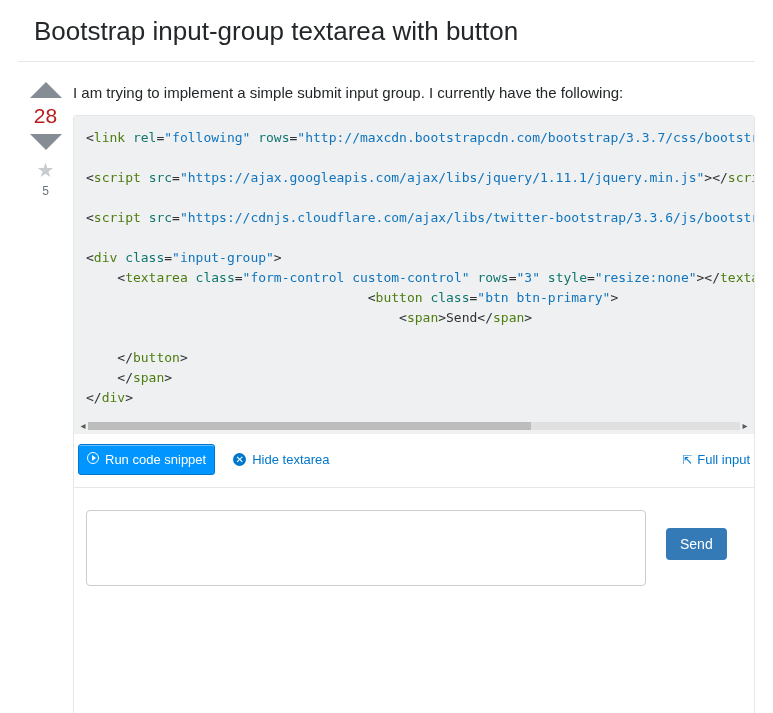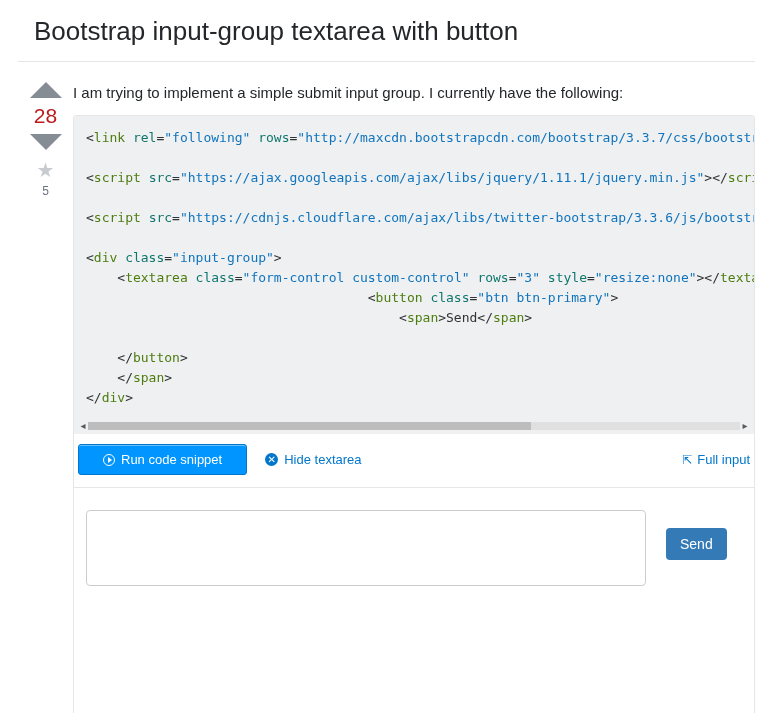--- a/index.html
+++ b/index.html
@@ -121,24 +121,24 @@
     display: flex;
     align-items: center;
     padding: 10px 4px 12px 4px;
     background: #fff;
   }
   .run-btn {
     background: #0095ff;
     color: #fff;
     border: 1px solid #07c;
     border-radius: 3px;
-    padding: 7px 24px;
+    padding: 7px 8px;
     font-size: 13px;
     display: inline-flex;
-    align-items: center;
+    align-items: flex-start;
     cursor: pointer;
     box-shadow: inset 0 1px 0 #66bfff;
   }
   .run-btn .runicon {
     width: 12px; height: 12px; border: 1.5px solid #fff; border-radius: 50%;
     margin-right: 6px; display: inline-flex; align-items: center; justify-content: center;
   }
   .run-btn .runicon::after {
     content: '';
     width: 0; height: 0;

